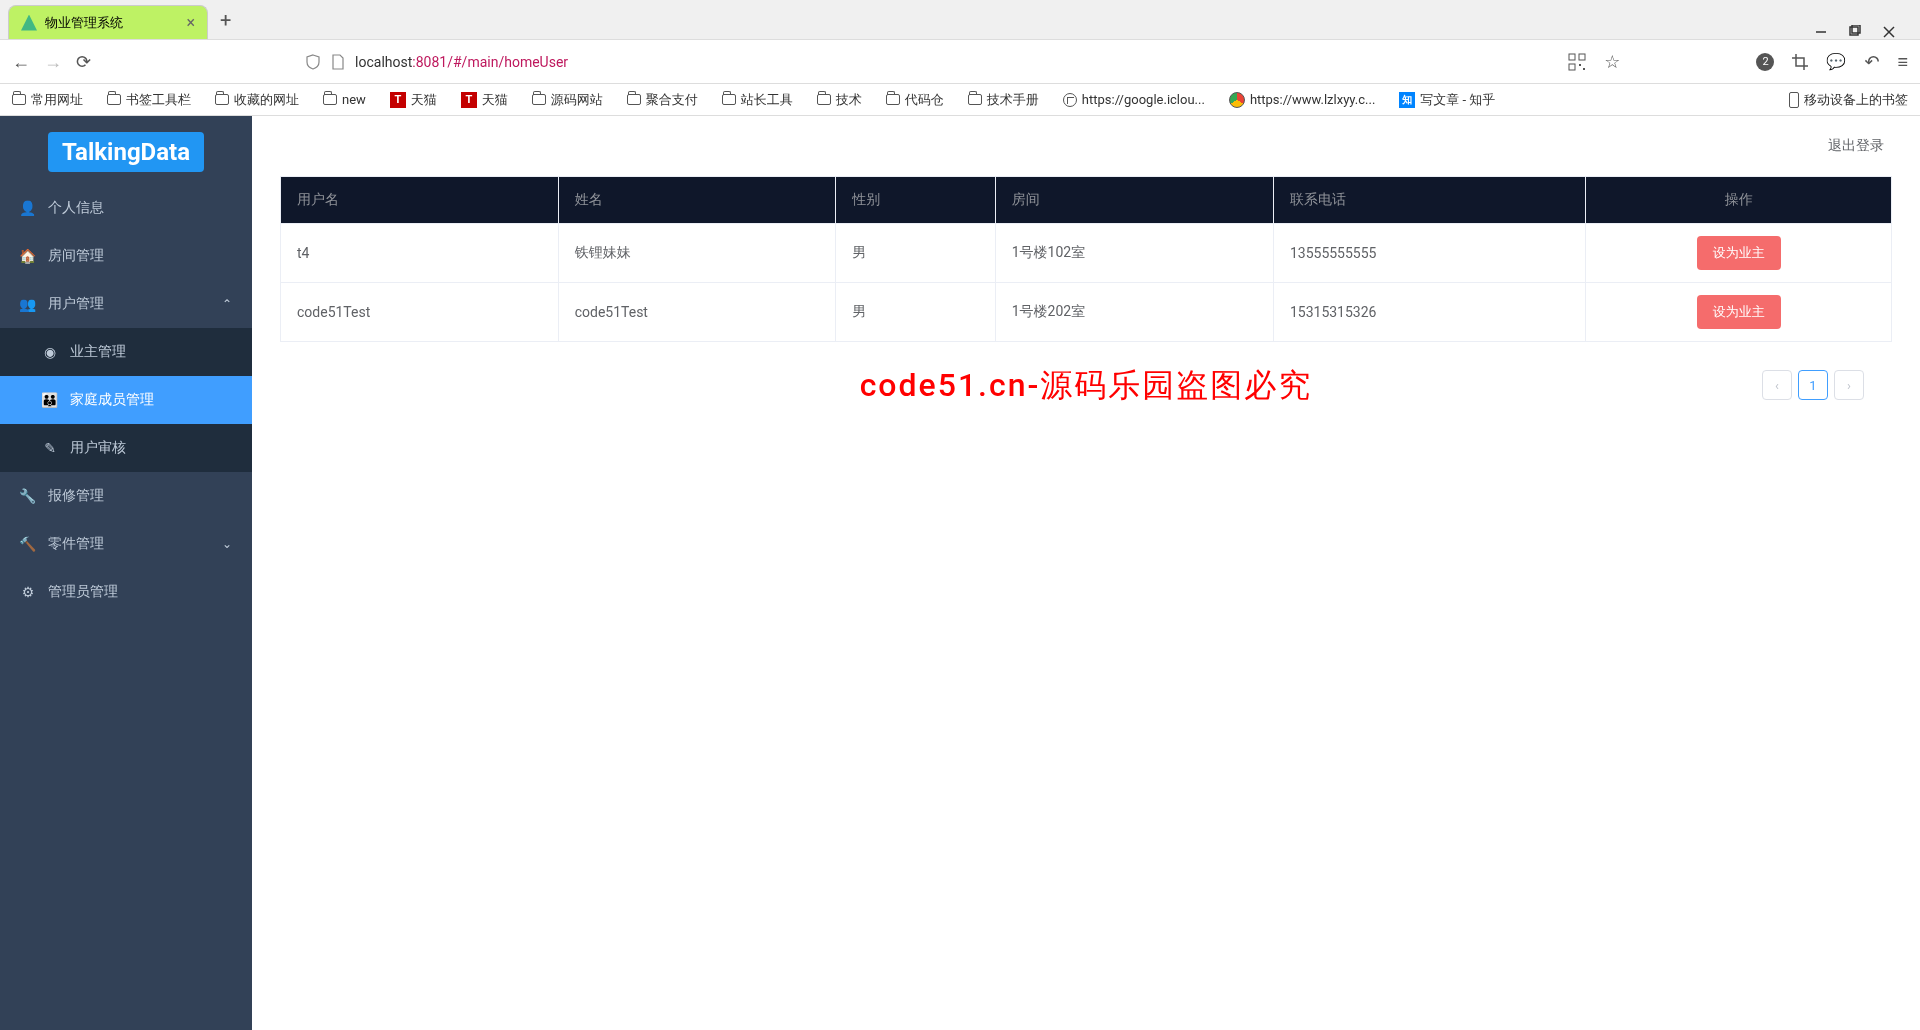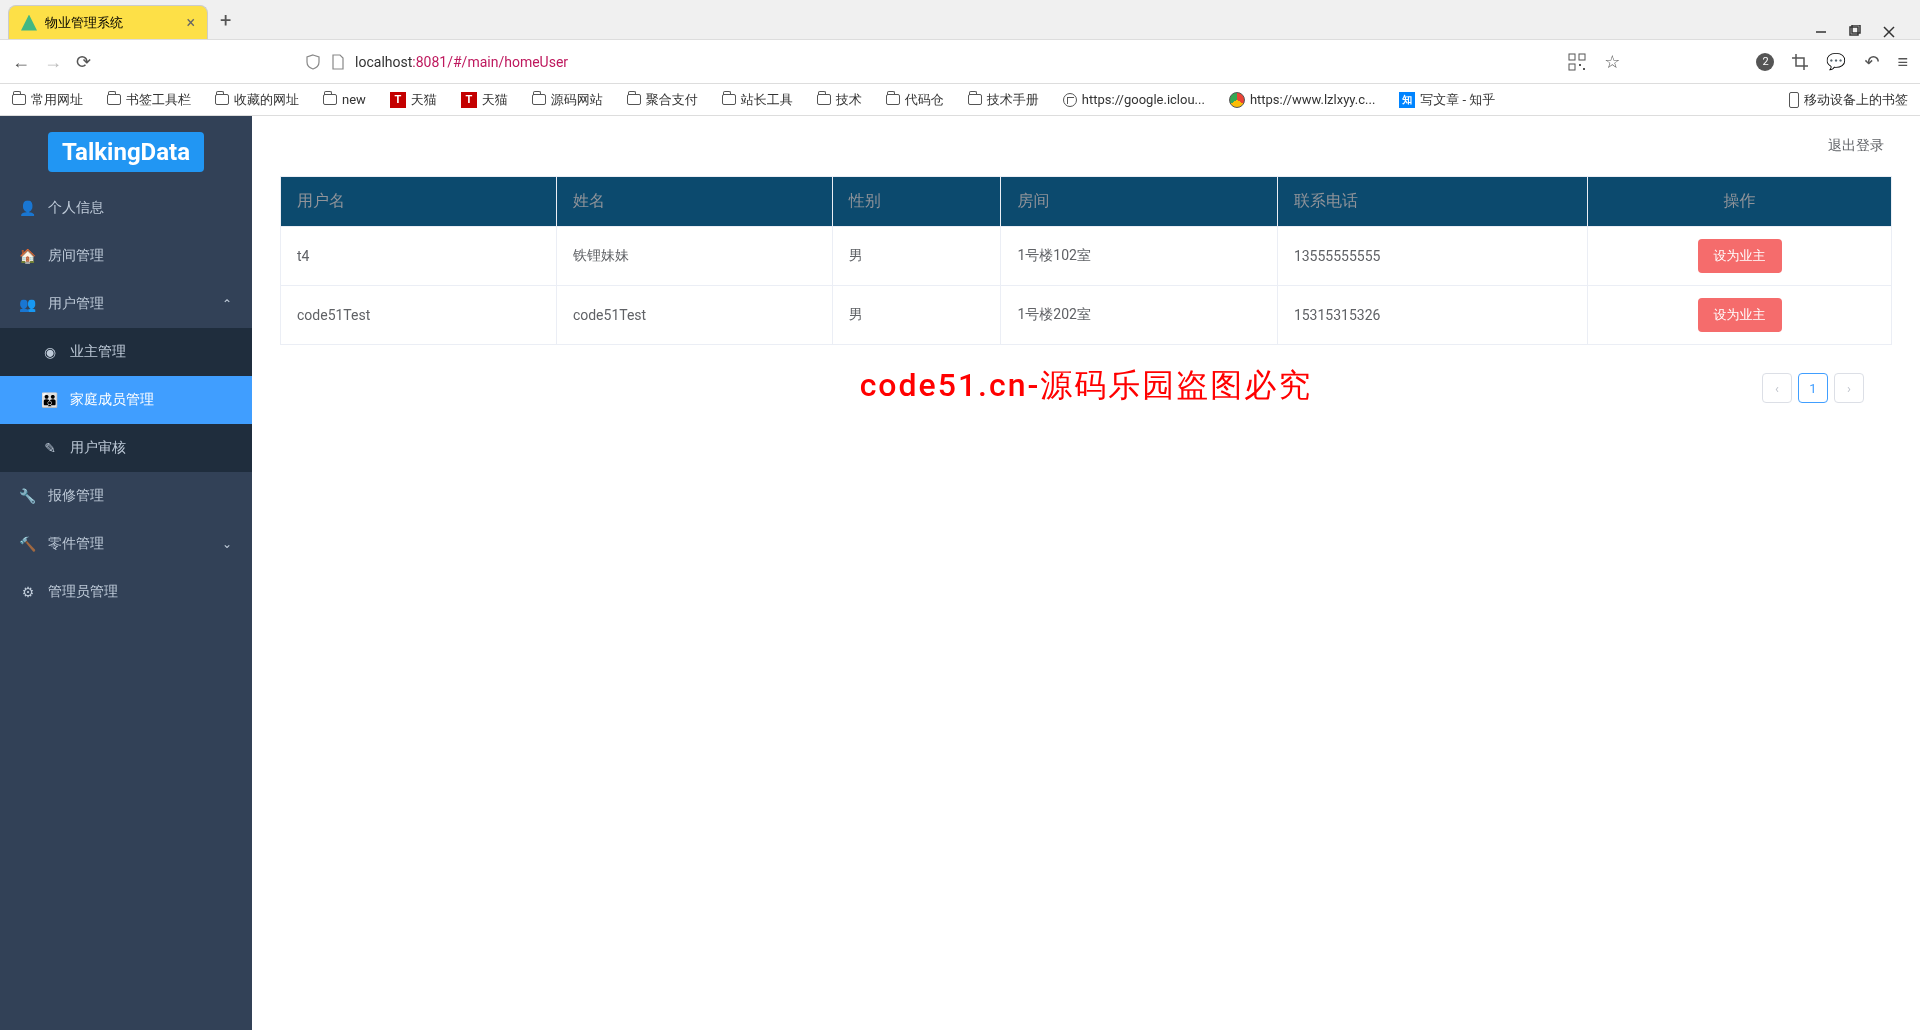--- a/index.html
+++ b/index.html
@@ -1,20 +1,20 @@
 <!DOCTYPE html>
 <html><head>
   <meta charset="utf-8">
   <style>
     * { margin: 0; padding: 0; box-sizing: border-box; font-family: -apple-system, BlinkMacSystemFont, "Segoe UI", Roboto, "Microsoft YaHei", sans-serif; }
     body { width: 1920px; height: 1030px; overflow: hidden; background: #fff; display: flex; flex-direction: column; }
 
     
     .browser-tabs { height: 40px; background: #f0f0f0; display: flex; align-items: flex-end; padding: 0 8px; border-bottom: 1px solid #ddd; }
-    .tab { background: #fde047; height: 34px; display: flex; align-items: center; padding: 0 12px; border-radius: 8px 8px 0 0; border: 1px solid #ccc; border-bottom: none; min-width: 200px; gap: 8px; font-size: 13px; }
+    .tab { background: #bef264; height: 34px; display: flex; align-items: center; padding: 0 12px; border-radius: 8px 8px 0 0; border: 1px solid #ccc; border-bottom: none; min-width: 200px; gap: 8px; font-size: 13px; }
     .tab-favicon { width: 16px; height: 16px; background: #41b883; display: inline-block; clip-path: polygon(50% 0%, 0% 100%, 100% 100%); }
     .tab-close { margin-left: auto; color: #666; cursor: pointer; font-size: 16px; }
     .new-tab { padding: 0 12px; color: #555; font-size: 20px; cursor: pointer; align-self: center; }
     .window-controls { margin-left: auto; display: flex; gap: 20px; padding: 0 16px; align-items: center; color: #333; }
     .win-ctrl { width: 14px; height: 14px; cursor: pointer; }
 
     .browser-toolbar { height: 44px; display: flex; align-items: center; padding: 0 12px; gap: 14px; border-bottom: 1px solid #ddd; }
     .nav-btn { color: #555; cursor: pointer; font-size: 18px; }
     .nav-btn.disabled { color: #bbb; }
     .url-bar { flex: 1; display: flex; align-items: center; gap: 10px; font-size: 14px; color: #333; padding-left: 200px; }
@@ -43,21 +43,21 @@
     .submenu-item { display: flex; align-items: center; padding: 0 20px 0 42px; height: 48px; gap: 12px; cursor: pointer; font-size: 14px; background: #1f2d3d; }
     .submenu-item.active { background: #409eff; color: #fff; }
     .menu-icon { width: 16px; height: 16px; display: flex; align-items: center; justify-content: center; font-size: 14px; }
 
     .main { flex: 1; display: flex; flex-direction: column; background: #fff; position: relative; }
     .main-header { height: 60px; display: flex; align-items: center; justify-content: flex-end; padding: 0 36px; font-size: 14px; color: #606266; }
     .logout { cursor: pointer; }
 
     .content { padding: 0 28px; position: relative; }
     .data-table { width: 100%; border-collapse: collapse; border: 1px solid #ebeef5; }
-    .data-table th { background: #0c4a6e; color: #909399; font-weight: 500; text-align: left; padding: 14px 16px; border: 1px solid #ebeef5; font-size: 16px; }
+    .data-table th { background: #0f172a; color: #909399; font-weight: 500; text-align: left; padding: 14px 16px; border: 1px solid #ebeef5; font-size: 14px; }
     .data-table th.center { text-align: center; }
     .data-table td { padding: 12px 16px; border: 1px solid #ebeef5; color: #606266; font-size: 14px; }
     .data-table td.center { text-align: center; }
     .action-btn { background: #f56c6c; color: #fff; border: none; padding: 8px 16px; border-radius: 4px; font-size: 13px; cursor: pointer; }
 
     .watermark { position: absolute; top: 188px; left: 50%; transform: translateX(-50%); font-size: 32px; color: #ff0000; font-weight: 500; pointer-events: none; letter-spacing: 2px; white-space: nowrap; }
 
     .pagination { display: flex; justify-content: flex-end; gap: 6px; padding: 28px; }
     .page-btn { width: 30px; height: 30px; border: 1px solid #dcdfe6; border-radius: 4px; background: #fff; display: flex; align-items: center; justify-content: center; cursor: pointer; color: #606266; font-size: 13px; }
     .page-btn.active { border-color: #409eff; color: #409eff; }

